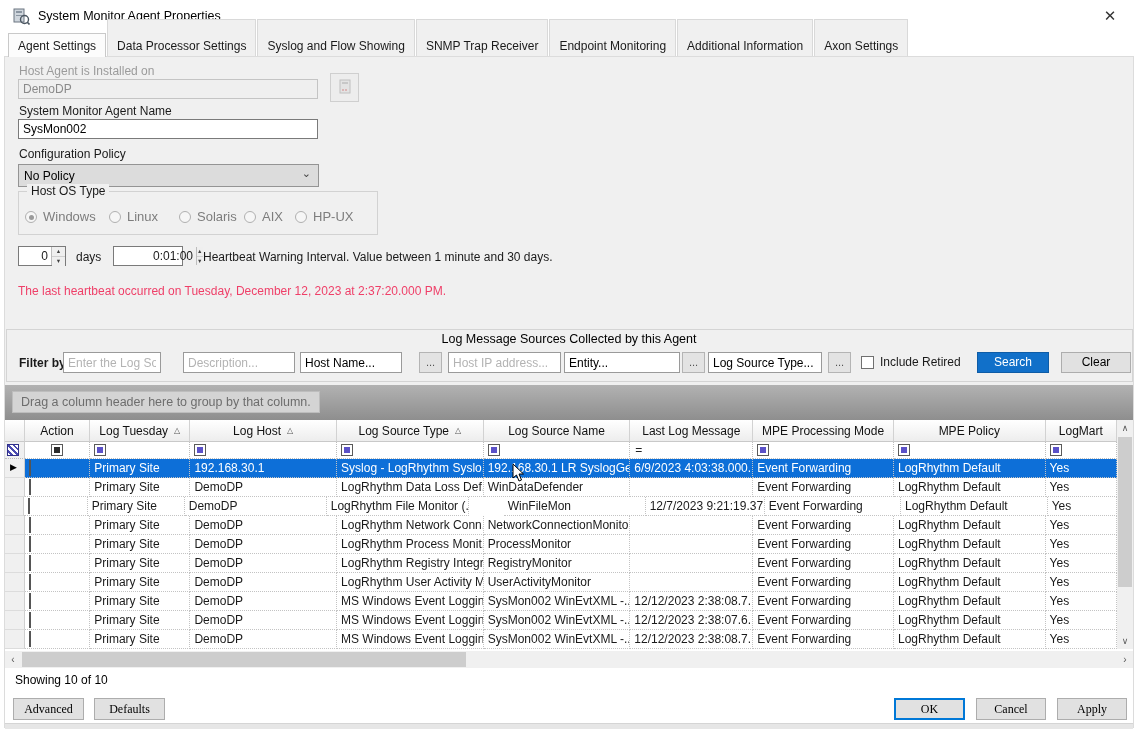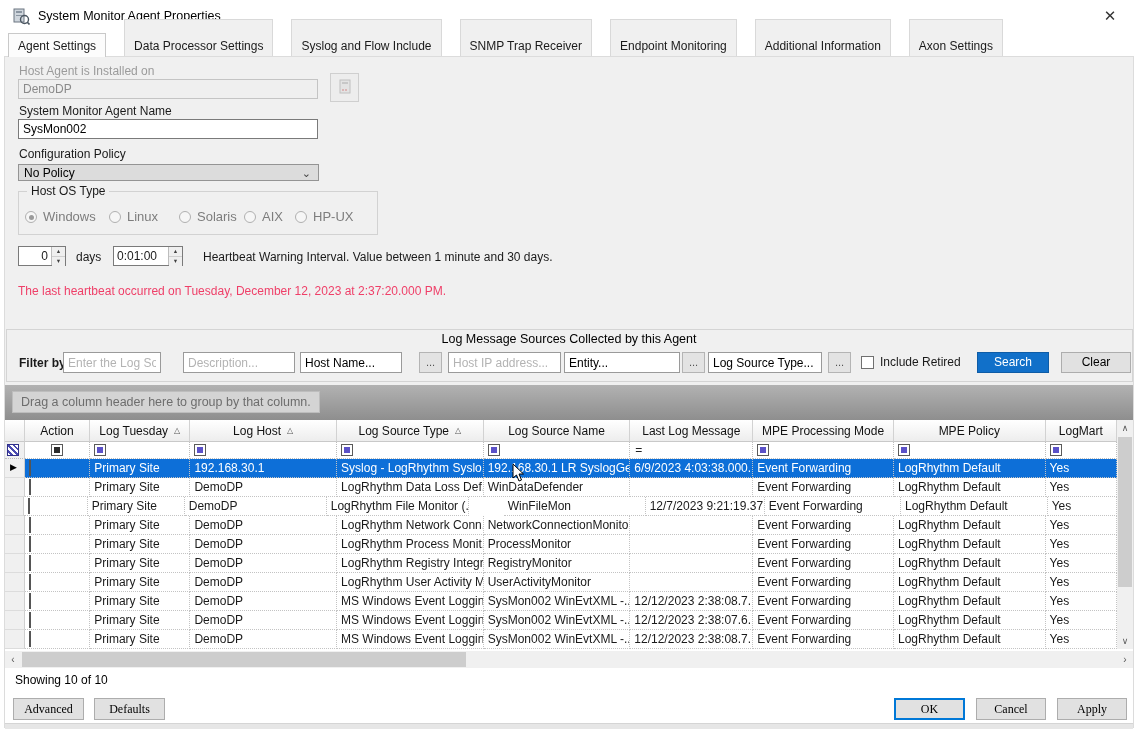--- a/index.html
+++ b/index.html
@@ -10,37 +10,37 @@
   
   .titlebar { position:absolute; left:0; top:0; width:1138px; height:32px; background:#fff; }
   .title-icon { position:absolute; left:12px; top:7px; width:18px; height:18px; }
   .title-text { position:absolute; left:38px; top:9px; font-size:12.5px; color:#000; }
   .close-btn { position:absolute; right:16px; top:6px; width:24px; height:20px; text-align:center;
                font-size:15px; color:#333; line-height:20px; cursor:default; }
 
   
   .tabstrip { position:absolute; left:8px; top:35px; height:21px; display:flex; align-items:flex-end; z-index:5; }
   .tab { padding:19px 9px 3px 9px; border:1px solid #d9d9d9; border-bottom:none; background:#f0f0f0;
-         margin-right:18px; font-size:12px; color:#1a1a1a; white-space:nowrap; }
+         margin-right:1px; font-size:12px; color:#1a1a1a; white-space:nowrap; }
   .tab.active { background:#fcfcfc; padding-top:5px; padding-bottom:4px; position:relative; top:1px;
                 border-color:#c9c9c9; }
 
   
   .page { position:absolute; left:4px; top:56px; width:1130px; height:672px; background:#f0f0f0;
           border:1px solid #dcdcdc; }
 
   .lbl { position:absolute; font-size:12px; color:#1a1a1a; white-space:nowrap; }
   .lbl.dim { color:#9b9b9b; }
   .tbox { position:absolute; height:20px; border:1px solid #7a7a7a; background:#fff; font-family:"Liberation Sans",sans-serif;
           font-size:12px; padding:0 4px; color:#000; }
   .tbox:disabled, .tbox.disabled { background:#efefef; border-color:#c4c4c4; color:#8a8a8a; }
   .sidebtn { position:absolute; width:29px; height:29px; background:#ededed; border:1px solid #cfcfcf; text-align:center; }
   .sidebtn svg { opacity:.45; margin-top:4px; }
 
-  .combo { position:absolute; height:17px; background:#dcdcdc; border:1px solid #949494; display:flex;
+  .combo { position:absolute; height:23px; background:#dcdcdc; border:1px solid #949494; display:flex;
            align-items:center; padding-left:5px; font-size:12px; color:#000; }
   .combo .chev { position:absolute; right:7px; top:2px; font-size:11px; color:#444; }
 
   .fieldset { position:absolute; border:1px solid #d2d2d2; background:transparent; }
   .fieldset .legend { position:absolute; top:-8px; left:8px; background:#f0f0f0; padding:0 4px; font-size:12px; color:#1a1a1a; }
   .radio { position:absolute; display:flex; align-items:center; gap:6px; color:#7d7d7d; font-size:13px; }
   .radio .rb { width:12px; height:12px; border-radius:50%; border:1px solid #b0b0b0; background:#f6f6f6; position:relative; }
   .radio .rb.on::after { content:""; position:absolute; left:3px; top:3px; width:5px; height:5px; border-radius:50%; background:#9a9a9a; }
 
   .spin { position:absolute; height:20px; border:1px solid #7a7a7a; background:#fff; display:flex; }
@@ -131,21 +131,21 @@
       <circle cx="12.5" cy="12.5" r="4" fill="none" stroke="#4a5560" stroke-width="1.4"></circle>
       <line x1="15.3" y1="15.3" x2="17.5" y2="17.5" stroke="#4a5560" stroke-width="1.6"></line>
     </svg>
     <span class="title-text">System Monitor Agent Properties</span>
     <div class="close-btn">✕</div>
   </div>
 
   <div class="tabstrip" id="tabstrip">
       <div class="tab active">Agent Settings</div>
       <div class="tab">Data Processor Settings</div>
-      <div class="tab">Syslog and Flow Include</div>
+      <div class="tab">Syslog and Flow Showing</div>
       <div class="tab">SNMP Trap Receiver</div>
       <div class="tab">Endpoint Monitoring</div>
       <div class="tab">Additional Information</div>
       <div class="tab">Axon Settings</div>
     </div>
 
   <div class="page">
 
     <span class="lbl dim" style="left:14px; top:7px;">Host Agent is Installed on</span>
     <input class="tbox disabled" style="left: 13px; top: 22px; width: 300px;" disabled="" value="DemoDP">
@@ -194,21 +194,21 @@
     </div>
 
     <div class="spin" style="left:13px; top:189px; width:48px;">
       <span class="val right">0</span>
       <span class="btns">
           <span>▲</span>
           <span>▼</span>
         </span>
     </div>
     <span class="lbl" style="left:71px; top:193px;">days</span>
-    <div class="spin" style="left:108px; top:189px; width:70px;">
+    <div class="spin" style="left:108px; top:189px; width:70px;padding-left:36px;">
       <span class="val">0:01:00</span>
       <span class="btns">
           <span>▲</span>
           <span>▼</span>
         </span>
     </div>
     <span class="lbl" style="left:198px; top:193px;">Heartbeat Warning Interval. Value between 1 minute and 30 days.</span>
 
     <span class="red-note" style="left:13px; top:227px;">The last heartbeat occurred on Tuesday, December 12, 2023 at 2:37:20.000 PM.</span>
 

